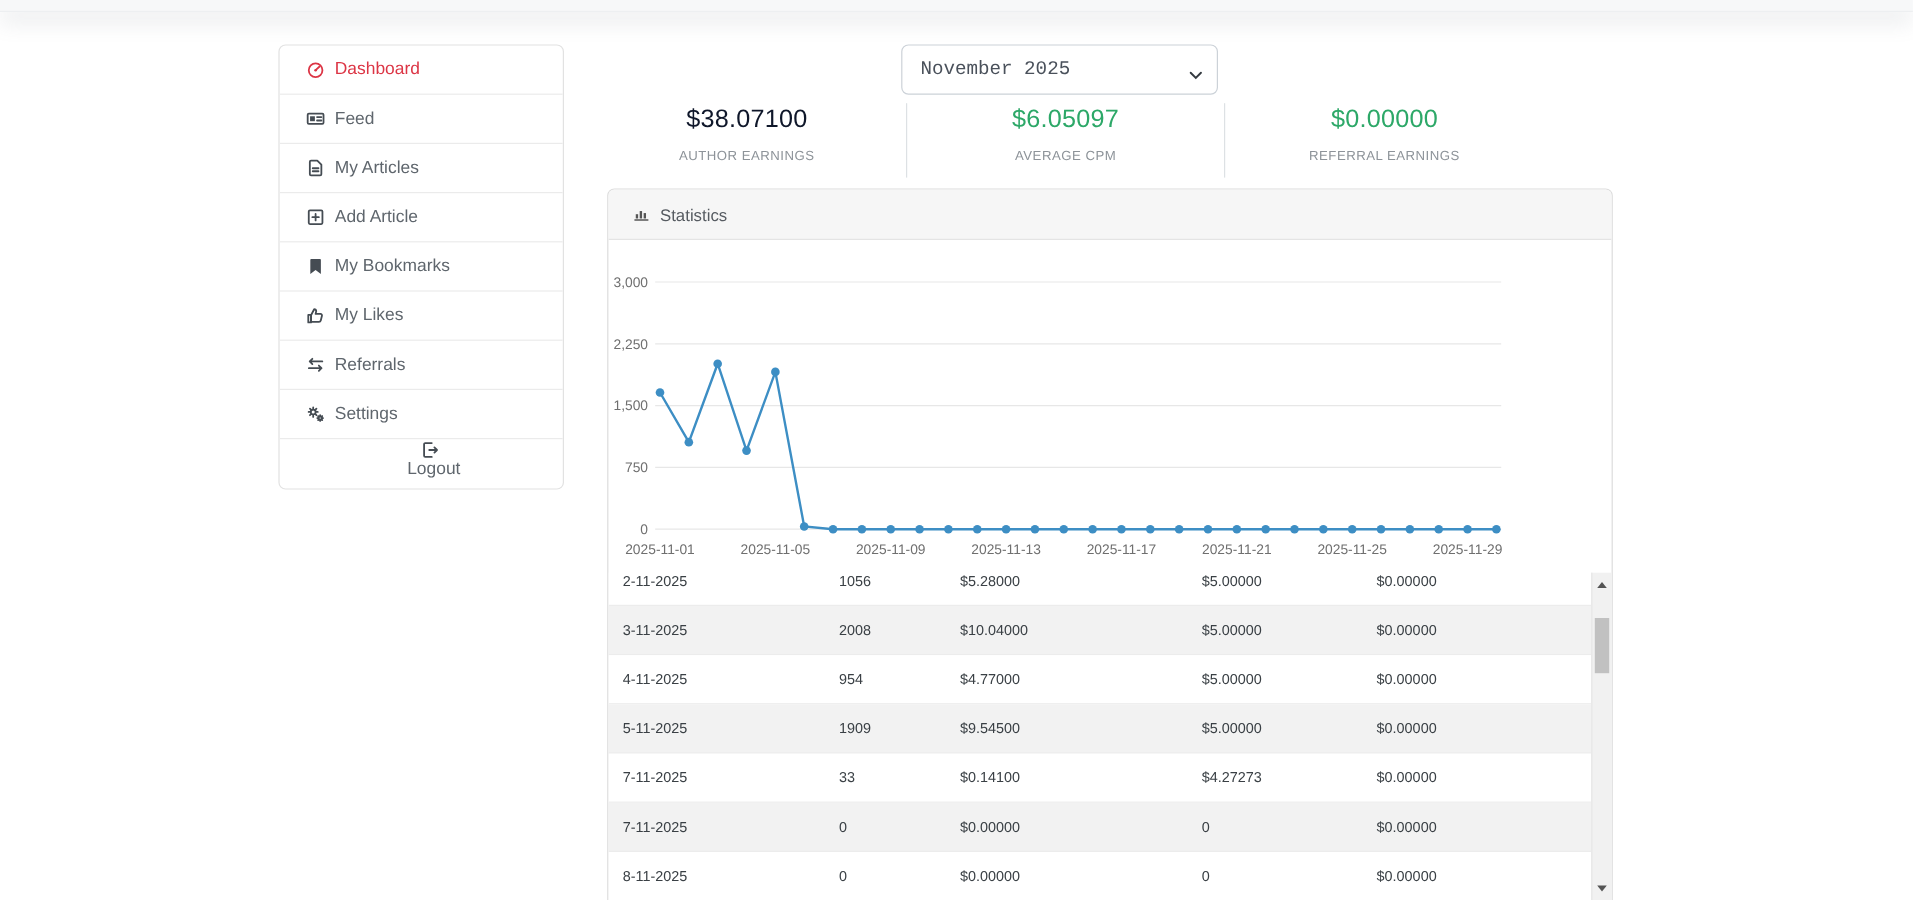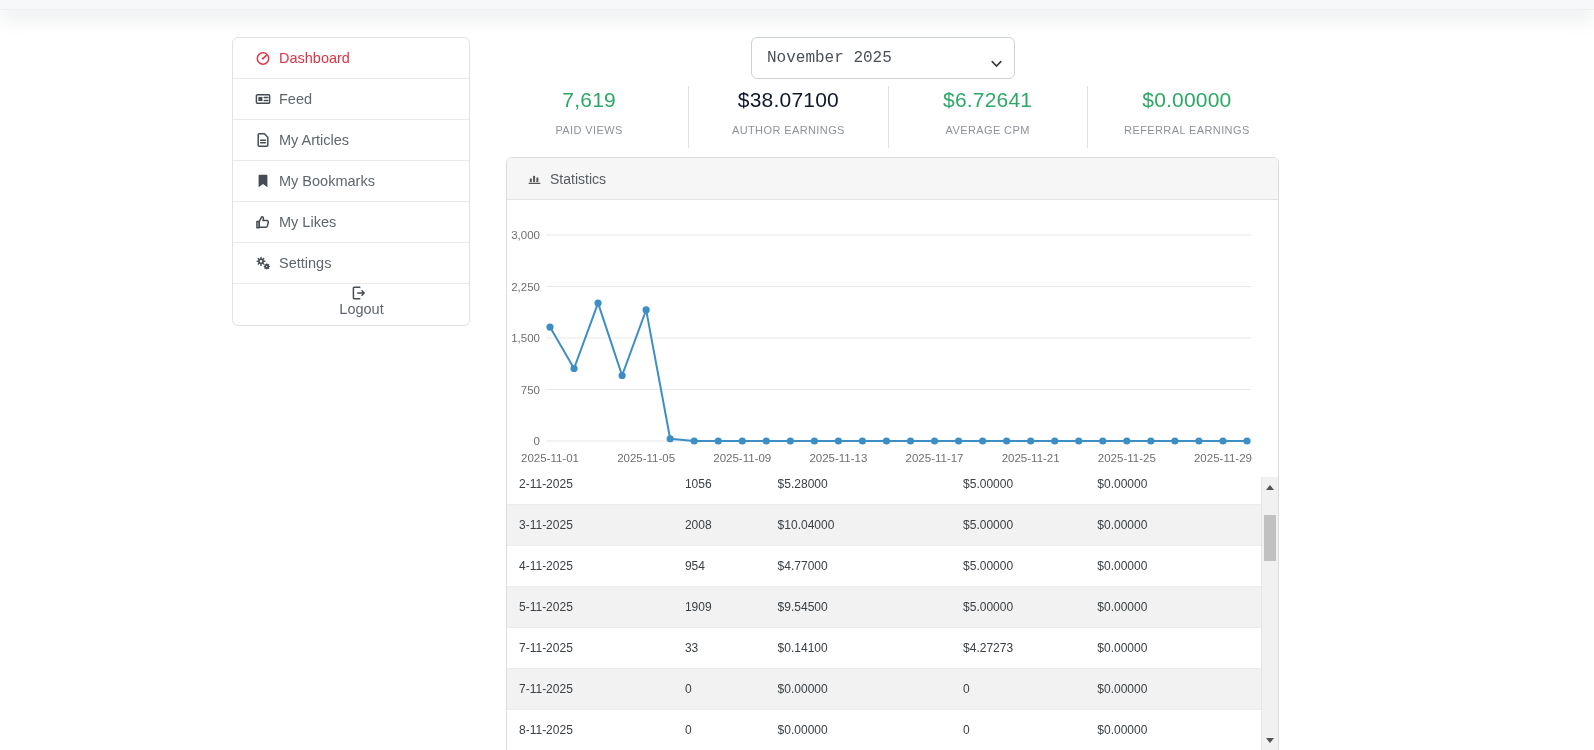--- a/index.html
+++ b/index.html
@@ -30,21 +30,21 @@
   .sel-wrap .chev { position:absolute; right:13px; top:17px; pointer-events:none; color:#343a40; }
 
   
   .stats { position:absolute; left:490px; top:86px; width:796px; height:62px; display:flex; }
   .stat { flex:1; text-align:center; padding-top:2px; }
   .stat + .stat { border-left:1px solid #dde1e4; }
   .stat .val { font-size:21px; color:#2da868; letter-spacing:.2px; }
   .stat .lbl { font-size:11px; color:#8d9399; margin-top:12px; letter-spacing:.4px; }
 
   
-  .card { position:absolute; left:506px; top:157px; width:773px; height:594px;
+  .card { position:absolute; left:506px; top:157px; width:838px; height:594px;
     border:1px solid #dcdcdc; border-radius:6px 6px 0 0; background:#fff; overflow:hidden; }
   .card-hd { height:42px; background:#f6f6f6; border-bottom:1px solid #e4e4e4;
     display:flex; align-items:center; padding-left:20px; color:#565b61; font-size:14px; }
   .card-hd .icn { width:15px; height:15px; margin-right:8px; color:#555; display:inline-flex; }
   .card-hd .icn svg { width:15px; height:15px; display:block; }
 
   .chart-box { height:277px; position:relative; }
 
   
   .tbl-wrap { position:relative; height:273px; overflow:hidden; }
@@ -99,33 +99,51 @@
         <svg viewBox="0 0 16 16">
           <path d="M4.2 1.8h5.2l3.4 3.4v8a1 1 0 0 1-1 1H4.2a1 1 0 0 1-1-1V2.8a1 1 0 0 1 1-1z" fill="none" stroke="currentColor" stroke-width="1.5" stroke-linecap="round" stroke-linejoin="round"></path>
           <path d="M5.6 8.2h4.8M5.6 10.7h4.8" fill="none" stroke="currentColor" stroke-width="1.5" stroke-linecap="round" stroke-linejoin="round"></path>
         </svg>
       </span>
       <span>My Articles</span>
     </div>
     <div class="side-item">
       <span class="icn">
         <svg viewBox="0 0 16 16">
+          <rect x="2.3" y="2.3" width="11.4" height="11.4" rx="1" fill="none" stroke="currentColor" stroke-width="1.5" stroke-linecap="round" stroke-linejoin="round"></rect>
+          <path d="M8 5.3v5.4M5.3 8h5.4" fill="none" stroke="currentColor" stroke-width="1.5" stroke-linecap="round" stroke-linejoin="round"></path>
+        </svg>
+      </span>
+      <span>Add Article</span>
+    </div>
+    <div class="side-item">
+      <span class="icn">
+        <svg viewBox="0 0 16 16">
           <path d="M4.3 1.8h7.4c.4 0 .7.3.7.7v11.8L8 11 3.6 14.3V2.5c0-.4.3-.7.7-.7z" fill="currentColor"></path>
         </svg>
       </span>
       <span>My Bookmarks</span>
     </div>
     <div class="side-item">
       <span class="icn">
         <svg viewBox="0 0 16 16">
           <path d="M1.9 7.4h2.3v6.3H1.9z" fill="none" stroke="currentColor" stroke-width="1.5" stroke-linecap="round" stroke-linejoin="round"></path>
           <path d="M4.2 13.3V7.7l2.6-5c.9 0 1.7.8 1.7 1.7L8 6.6h4.1c.8 0 1.4.8 1.2 1.6l-1 3.9a1.6 1.6 0 0 1-1.5 1.2H4.2z" fill="none" stroke="currentColor" stroke-width="1.5" stroke-linecap="round" stroke-linejoin="round"></path>
         </svg>
       </span>
       <span>My Likes</span>
+    </div>
+    <div class="side-item">
+      <span class="icn">
+        <svg viewBox="0 0 16 16">
+          <path d="M13.6 5.2H3.1M5.3 3 3.1 5.2l2.2 2.2" fill="none" stroke="currentColor" stroke-width="1.5" stroke-linecap="round" stroke-linejoin="round"></path>
+          <path d="M2.4 10.8h10.5M10.7 8.6l2.2 2.2-2.2 2.2" fill="none" stroke="currentColor" stroke-width="1.5" stroke-linecap="round" stroke-linejoin="round"></path>
+        </svg>
+      </span>
+      <span>Referrals</span>
     </div>
     <div class="side-item">
       <span class="icn">
         <svg viewBox="0 0 16 16">
           <circle cx="6" cy="6.3" r="2" fill="none" stroke="currentColor" stroke-width="1.5" stroke-linecap="round" stroke-linejoin="round"></circle>
           <path d="M6 2.5v1.2M6 9.2v1.2M2.2 6.3h1.2M8.6 6.3h1.2M3.3 3.6l.85.85M7.85 8.15l.85.85M8.7 3.6l-.85.85M4.15 8.15l-.85.85" fill="none" stroke="currentColor" stroke-width="1.5" stroke-linecap="round" stroke-linejoin="round"></path>
           <circle cx="11.8" cy="11.4" r="1.4" fill="none" stroke="currentColor" stroke-width="1.5" stroke-linecap="round" stroke-linejoin="round"></circle>
           <path d="M11.8 9v.9M11.8 12.9v.9M9.4 11.4h.9M13.3 11.4h.9M10.1 9.7l.6.6M12.9 12.5l.6.6M13.5 9.7l-.6.6M10.7 12.5l-.6.6" fill="none" stroke="currentColor" stroke-width="1.5" stroke-linecap="round" stroke-linejoin="round"></path>
         </svg>
       </span>
@@ -146,29 +164,25 @@
   <select id="monthSelect"><option>November 2025</option></select>
   <span class="chev">
     <svg width="11" height="8" viewBox="0 0 11 8">
         <path d="M1.2 1.6 5.5 6l4.3-4.4" fill="none" stroke="currentColor" stroke-width="1.6" stroke-linecap="round"></path>
       </svg>
   </span>
 </div>
 
 <div class="stats" id="statsRow">
     <div class="stat">
-      <div class="val" style="color: rgb(45, 168, 104);">7,619</div>
-      <div class="lbl">PAID VIEWS</div>
-    </div>
-    <div class="stat">
       <div class="val" style="color: #0f172a;">$38.07100</div>
       <div class="lbl">AUTHOR EARNINGS</div>
     </div>
     <div class="stat">
-      <div class="val" style="color: rgb(45, 168, 104);">$6.72641</div>
+      <div class="val" style="color: rgb(45, 168, 104);">$6.05097</div>
       <div class="lbl">AVERAGE CPM</div>
     </div>
     <div class="stat">
       <div class="val" style="color: rgb(45, 168, 104);">$0.00000</div>
       <div class="lbl">REFERRAL EARNINGS</div>
     </div>
   </div>
 
 <div class="card">
   <div class="card-hd">

